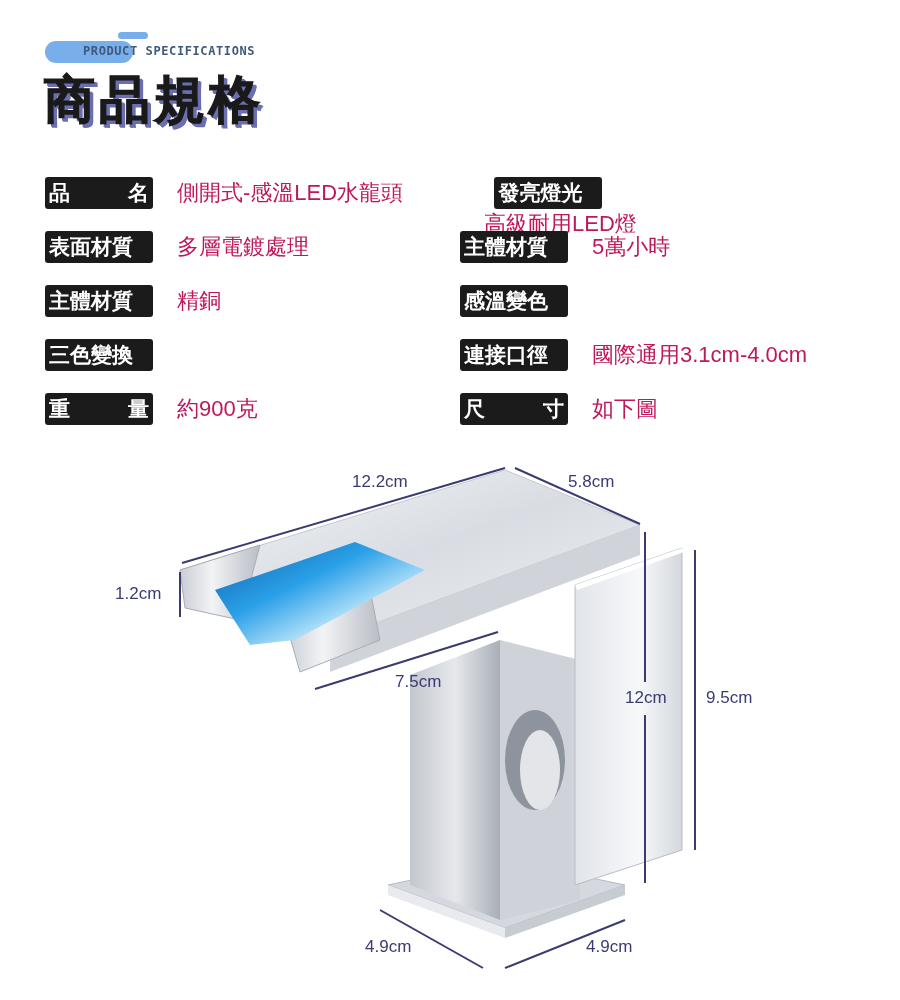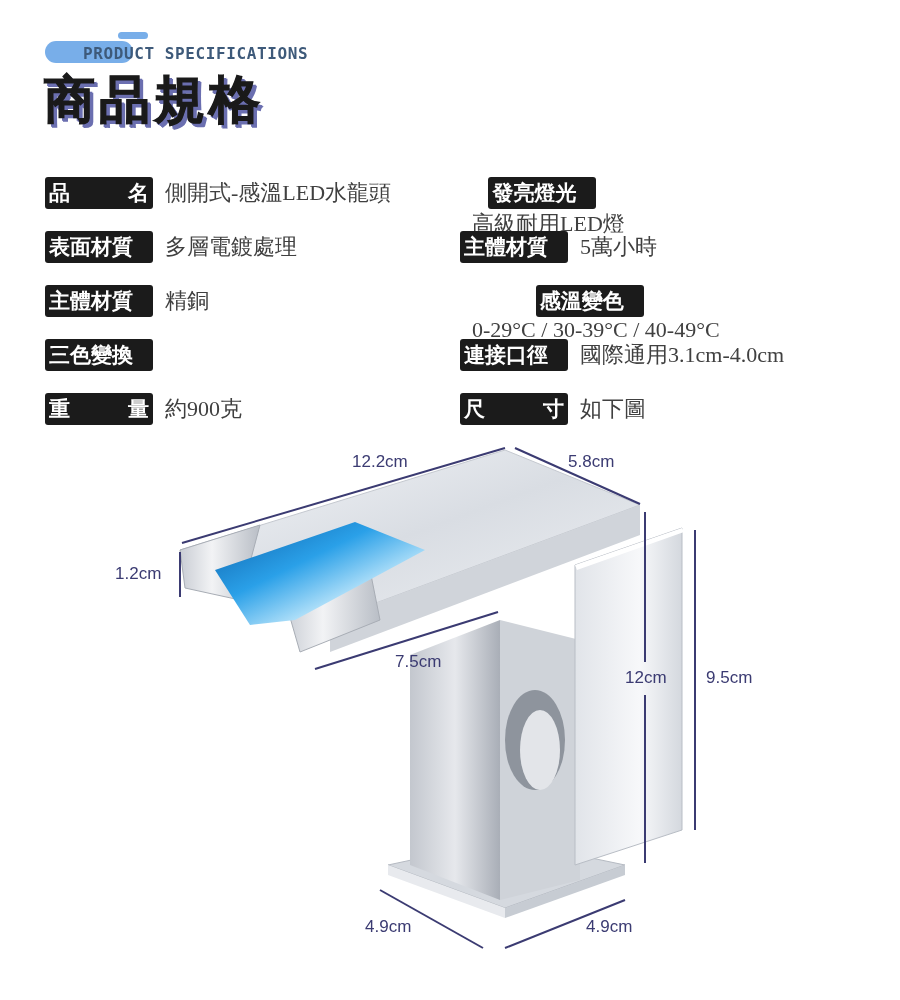--- a/index.html
+++ b/index.html
@@ -11,43 +11,43 @@
   .header-pill-small {
     position: absolute; left: 118px; top: 32px; width: 30px; height: 7px;
     background: #78aee9; border-radius: 4px;
   }
   .header-pill-big {
     position: absolute; left: 45px; top: 41px; width: 88px; height: 22px;
     background: #78aee9; border-radius: 11px;
   }
   .header-en {
     position: absolute; left: 83px; top: 44px; font-family: "DejaVu Sans Mono", monospace;
-    font-size: 16px; font-weight: bold; letter-spacing: 0.6px; color: #3e5a7a;
+    font-size: 12px; font-weight: bold; letter-spacing: 0.6px; color: #3e5a7a;
   }
   .header-title {
     position: absolute; left: 44px; top: 74px; font-size: 51px; font-weight: 900;
     letter-spacing: 4px; color: #1a1a1a; line-height: 1;
     font-family: "DejaVu Sans", sans-serif;
     text-shadow: 3px 3px 0 #6b6fb0, 4px 4px 0 #6b6fb0;
     -webkit-text-stroke: 1px #1a1a1a;
   }
   .spec-row {
     position: absolute; display: flex; align-items: center; height: 32px;
   }
   .badge {
     background: #1b1b1b; color: #ffffff; font-weight: bold; font-size: 21px;
     height: 32px; line-height: 32px; border-radius: 3px; padding: 0 4px;
     width: 108px; box-sizing: border-box; display: flex; justify-content: space-between;
     letter-spacing: 0;
   }
   .val {
-    margin-left: 12px; font-size: 22px; color: #404040; white-space: nowrap;
-    font-family: Liberation Serif, serif;
+    margin-left: 24px; font-size: 22px; color: #be185d; white-space: nowrap;
+    font-family: Liberation Sans, sans-serif;
   }
-  .diagram { position: absolute; left: 0; top: 430px; width: 824px; height: 550px; }
+  .diagram { position: absolute; left: 0; top: 450px; width: 824px; height: 550px; }
   .dim-label {
     position: absolute; font-family: "Liberation Sans", sans-serif; font-size: 17px;
     color: #3b3b72; white-space: nowrap;
   }
 </style>
 </head>
 <body>
 
 <div class="header-pill-small"></div>
 <div class="header-pill-big"></div>
@@ -95,21 +95,20 @@
 <div class="spec-row" style="left:460px; top:231px;">
   <div class="badge">
     <span>主體材質</span>
   </div>
   <div class="val">5萬小時</div>
 </div>
 <div class="spec-row" style="left:460px; top:285px;flex-direction:column;">
   <div class="badge">
     <span>感溫變色</span>
   </div>
-  <div class="val">0-29°C / 30-39°C / 40-49°C</div>
 </div>
 <div class="spec-row" style="left:460px; top:339px;">
   <div class="badge">
     <span>連接口徑</span>
   </div>
   <div class="val">國際通用3.1cm-4.0cm</div>
 </div>
 <div class="spec-row" style="left:460px; top:393px;">
   <div class="badge">
     <span>尺</span>

